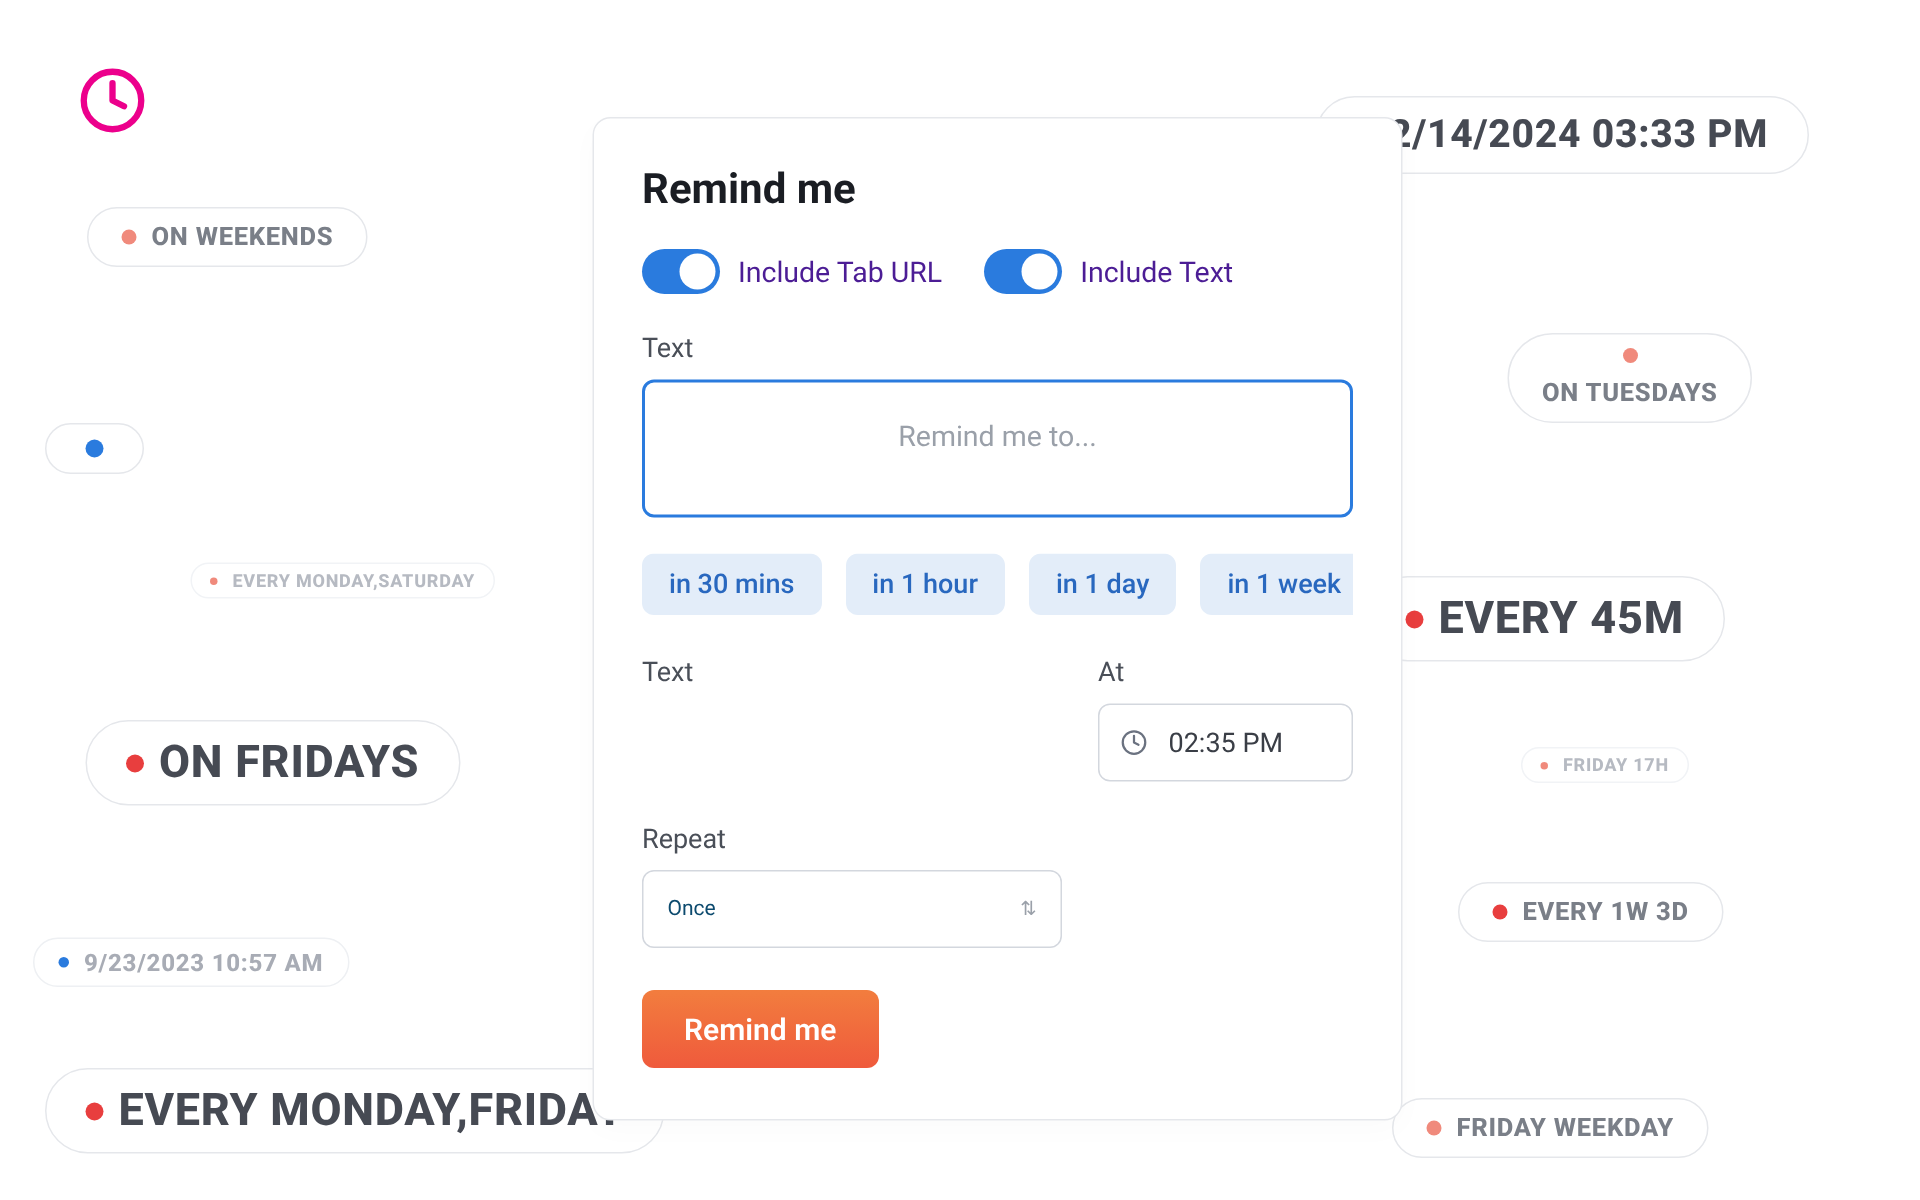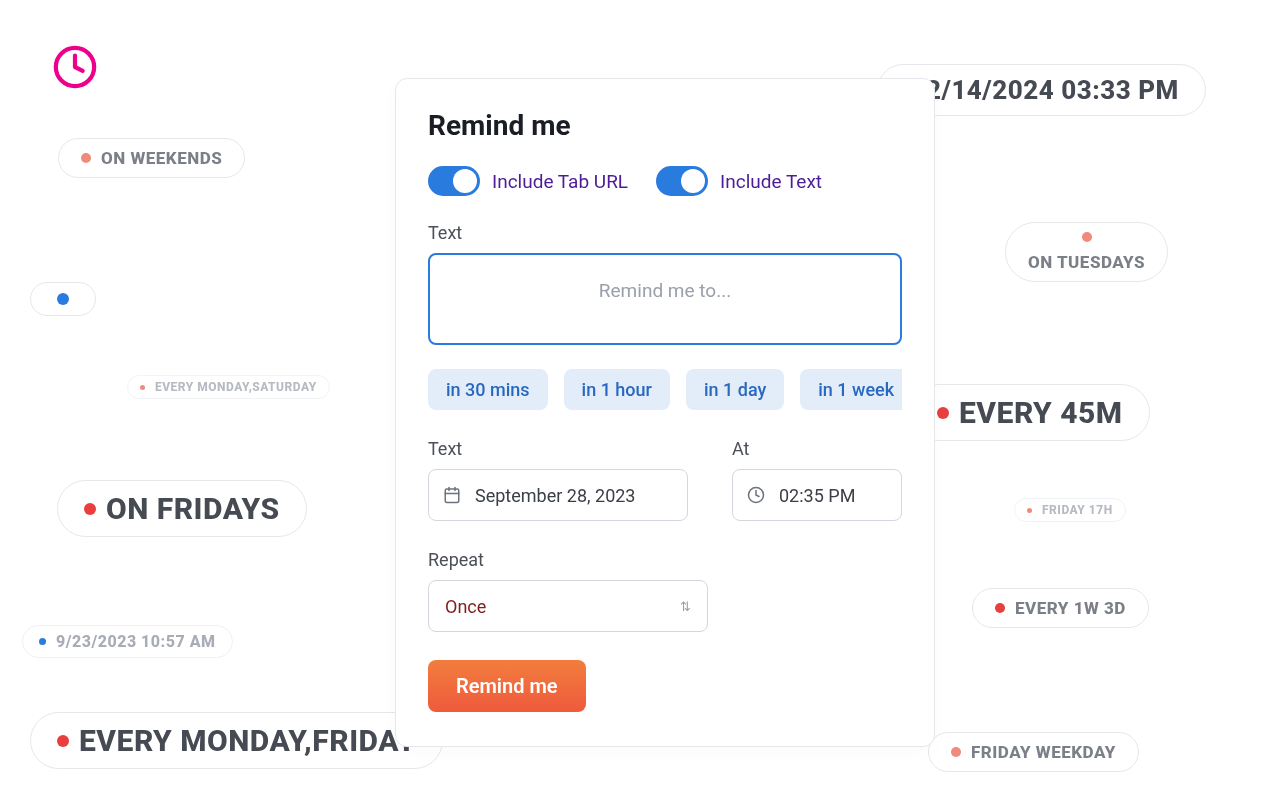--- a/index.html
+++ b/index.html
@@ -87,21 +87,21 @@
       height: 52px; border: 1px solid #d3d7de; border-radius: 8px;
       display: flex; align-items: center; padding: 0 14px;
       background: #fff; font-size: 18px; color: #3a3e46;
       cursor: pointer;
     }
     .input-box .icon-svg { margin-right: 14px; color: #6b7280; }
 
     .select-box {
       width: 280px; height: 52px; border: 1px solid #d3d7de; border-radius: 8px;
       display: flex; align-items: center; padding: 0 16px;
-      font-size: 18px; color: #7f1d1d; position: relative;
+      font-size: 14px; color: #0c4a6e; position: relative;
       cursor: pointer;
     }
     .select-box::after {
       content: "⇅"; position: absolute; right: 16px; color: #9aa0a9; font-size: 13px;
     }
 
     .submit-btn {
       margin-top: 28px;
       padding: 14px 28px; border: none; border-radius: 8px;
       background: linear-gradient(180deg, #f27d3e 0%, #ef5a3c 100%);
@@ -187,29 +187,20 @@
   <div class="presets" id="presets">
       <button class="preset-btn">in 30 mins</button>
       <button class="preset-btn">in 1 hour</button>
       <button class="preset-btn">in 1 day</button>
       <button class="preset-btn">in 1 week</button>
     </div>
 
   <div class="row">
     <div class="col">
       <div class="field-label">Text</div>
-      <div class="input-box">
-        <svg class="icon-svg" width="18" height="18" viewBox="0 0 24 24" fill="none" stroke="currentColor" stroke-width="2" stroke-linecap="round" stroke-linejoin="round">
-          <rect x="3" y="4" width="18" height="18" rx="2" ry="2"></rect>
-          <line x1="16" y1="2" x2="16" y2="6"></line>
-          <line x1="8" y1="2" x2="8" y2="6"></line>
-          <line x1="3" y1="10" x2="21" y2="10"></line>
-        </svg>
-        <span>September 28, 2023</span>
-      </div>
     </div>
     <div class="col-narrow">
       <div class="field-label">At</div>
       <div class="input-box">
         <svg class="icon-svg" width="18" height="18" viewBox="0 0 24 24" fill="none" stroke="currentColor" stroke-width="2" stroke-linecap="round" stroke-linejoin="round">
           <circle cx="12" cy="12" r="10"></circle>
           <polyline points="12 6 12 12 16 14"></polyline>
         </svg>
         <span>02:35 PM</span>
       </div>

